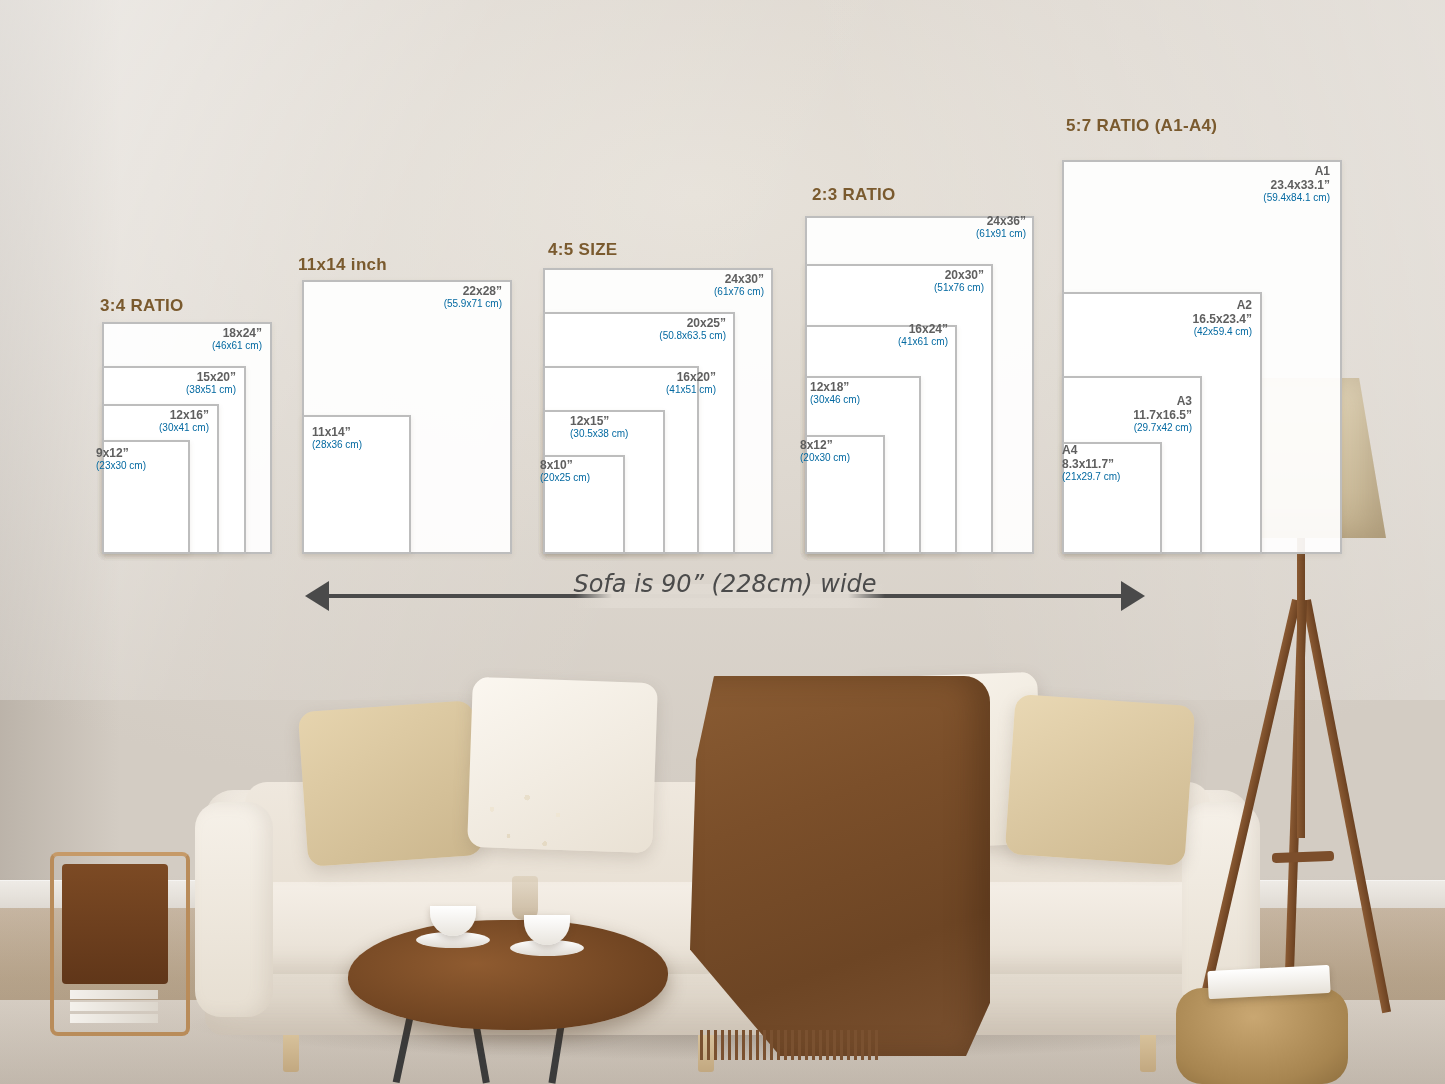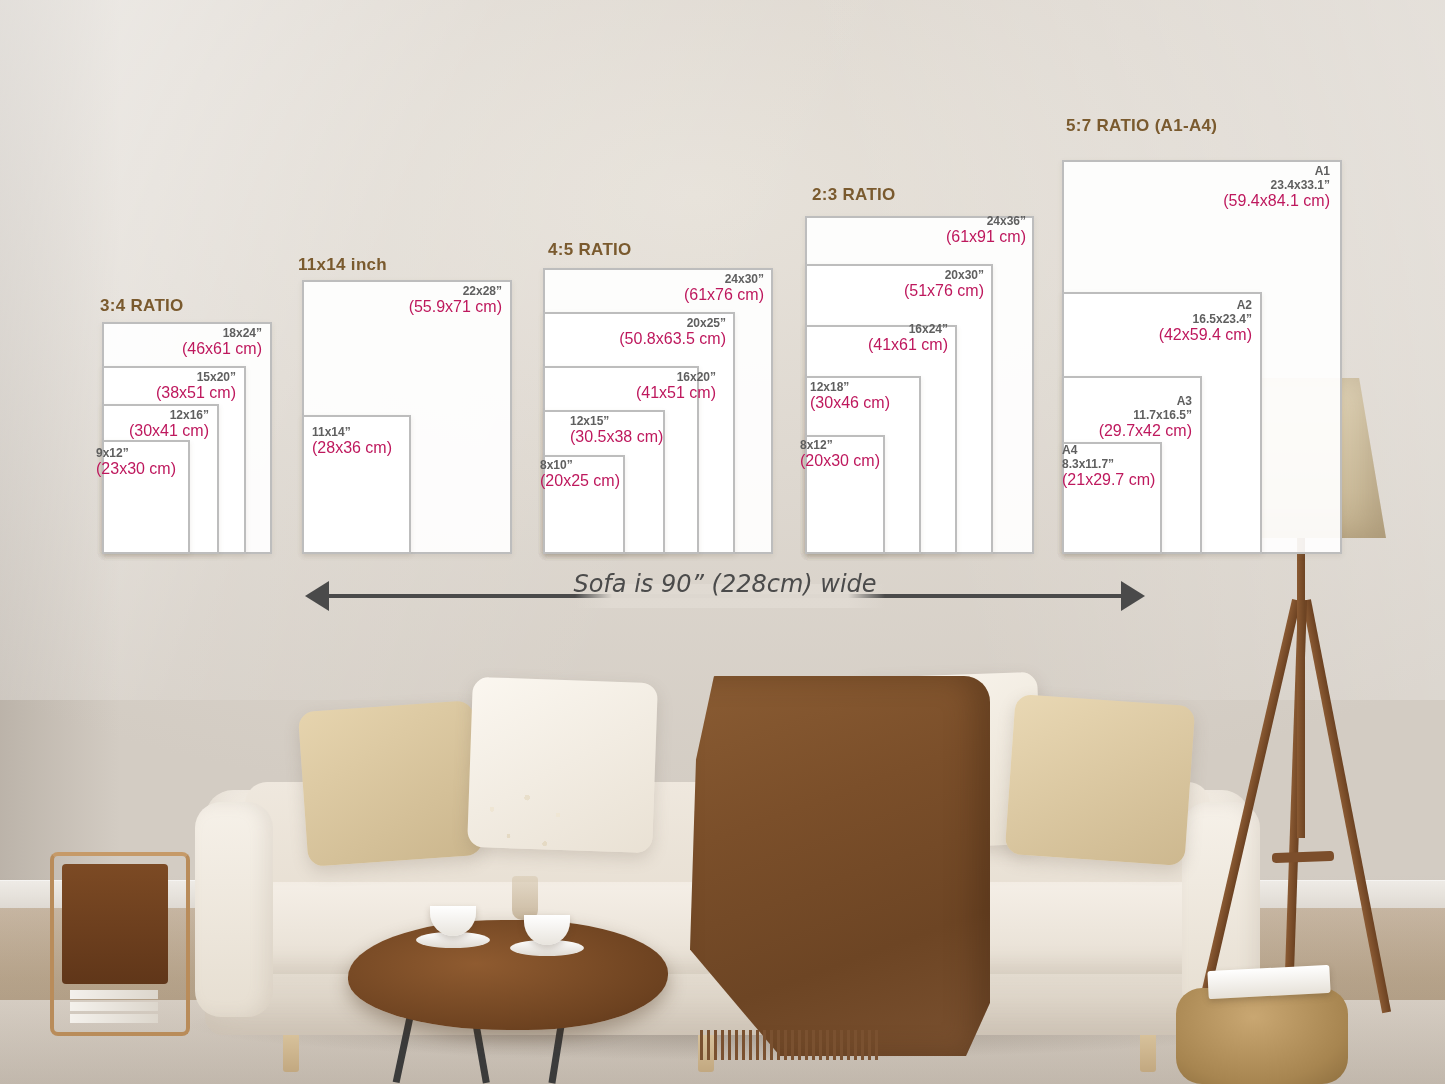--- a/index.html
+++ b/index.html
@@ -250,21 +250,21 @@
   .lbl {
     position: absolute;
     text-align: right;
     white-space: nowrap;
     line-height: 1.18;
   }
   .lbl .l1 {
     font-size: 12px; font-weight: bold; color: #5f5f5f;
   }
   .lbl .l2 {
-    font-size: 16px; color: #be185d;
+    font-size: 10px; color: #0369a1;
   }
   .lbl.center { text-align: left; }
 
   
   .arrow-wrap { position: absolute; left: 305px; top: 574px; width: 840px; height: 44px; }
   .arrow-line {
     position: absolute; left: 22px; top: 20px; width: 796px; height: 4px;
     background: #4a4a4a;
   }
   .arrow-head {
@@ -386,21 +386,21 @@
     </div>
 
     <div class="frame" style="left:302px; top:415px; width:105px; height:135px;"></div>
     <div class="lbl center" style="left:312px; top:425px; width:88px;">
       <div class="l1">11x14”</div>
       <div class="l2">(28x36 cm)</div>
     </div>
   </div>
 
   <div class="group">
-    <div class="group-label" style="left:548px; top:240px;">4:5 RATIO</div>
+    <div class="group-label" style="left:548px; top:240px;">4:5 SIZE</div>
 
     <div class="frame" style="left:543px; top:268px; width:226px; height:282px;"></div>
     <div class="lbl" style="left:636px; top:272px; width:128px;">
       <div class="l1">24x30”</div>
       <div class="l2">(61x76 cm)</div>
     </div>
 
     <div class="frame" style="left:543px; top:312px; width:188px; height:238px;"></div>
     <div class="lbl" style="left:600px; top:316px; width:126px;">
       <div class="l1">20x25”</div>

